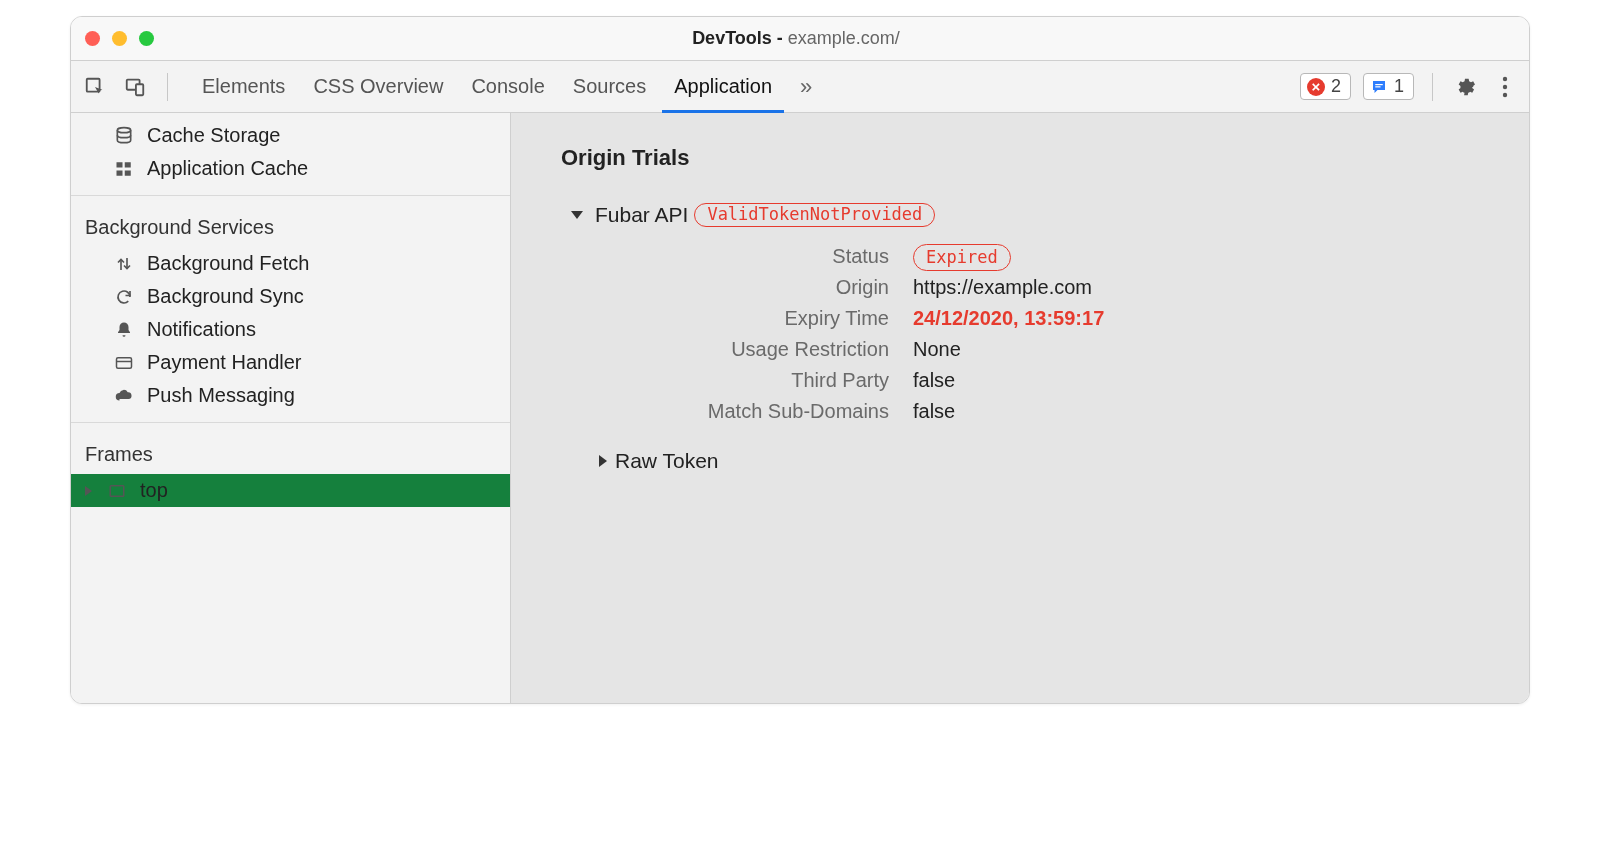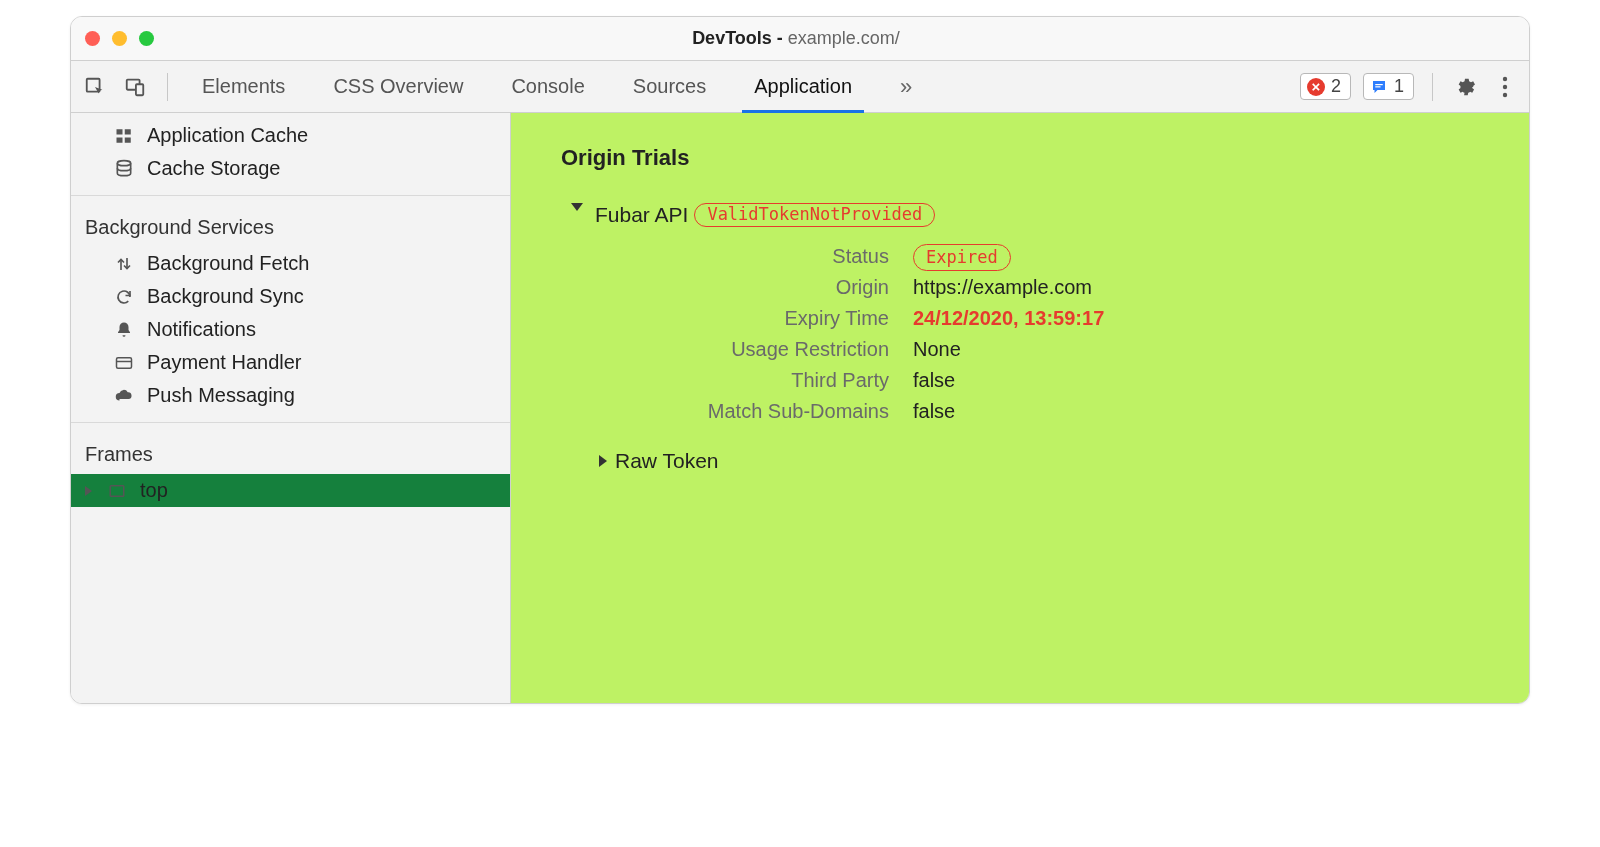--- a/index.html
+++ b/index.html
@@ -82,21 +82,21 @@
   }
   .vseparator {
     width: 1px;
     height: 28px;
     background: #c7c7c7;
     margin: 0 6px;
   }
   .tabs {
     display: flex;
     align-items: stretch;
-    gap: 36px;
+    gap: 16px;
     flex: 1;
     height: 100%;
     margin-left: 10px;
   }
   .tab {
     display: flex;
     align-items: center;
     padding: 0 6px;
     cursor: pointer;
     position: relative;
@@ -193,29 +193,29 @@
     display:inline-flex;align-items:center;justify-content:center;
     color:#555;
     flex-shrink: 0;
   }
   svg { display:block; }
   
   .main {
     flex: 1;
     padding: 28px 40px 20px 50px;
     font-size: 20px;
-    background:#bef264;
+    background:#e5e5e5;
   }
   .main h3 {
     margin: 4px 0 32px;
     font-size: 22px;
     font-weight: 700;
   }
   .trial-row {
-    display:flex; align-items:flex-start; gap: 6px;
+    display:flex; align-items:center; gap: 6px;
     margin-bottom: 4px;
     padding-left: 10px;
   }
   .disclosure-down {
     width: 0; height: 0;
     border-left: 6px solid transparent;
     border-right: 6px solid transparent;
     border-top: 8px solid #333;
     margin-right: 6px;
   }
@@ -327,39 +327,39 @@
       </span>
     </div>
   </div>
 
   <div class="body">
 
     <div class="sidebar">
       <div class="side-group">
         <div class="side-item">
           <span class="ico">
+            <svg width="20" height="20" viewBox="0 0 24 24" fill="none" stroke="#555" stroke-width="2">
+                <ellipse cx="12" cy="5" rx="8" ry="3"></ellipse>
+                <path d="M4 5v6c0 1.7 3.6 3 8 3s8-1.3 8-3V5"></path>
+                <path d="M4 11v6c0 1.7 3.6 3 8 3s8-1.3 8-3v-6"></path>
+              </svg>
+          </span>
+          <span>Cache Storage</span>
+        </div>
+        <div class="side-item">
+          <span class="ico">
             <svg width="18" height="18" viewBox="0 0 24 24" fill="#555">
                 <rect x="2" y="3" width="8" height="7"></rect>
                 <rect x="13" y="3" width="8" height="7"></rect>
                 <rect x="2" y="14" width="8" height="7"></rect>
                 <rect x="13" y="14" width="8" height="7"></rect>
               </svg>
           </span>
           <span>Application Cache</span>
         </div>
-        <div class="side-item">
-          <span class="ico">
-            <svg width="20" height="20" viewBox="0 0 24 24" fill="none" stroke="#555" stroke-width="2">
-                <ellipse cx="12" cy="5" rx="8" ry="3"></ellipse>
-                <path d="M4 5v6c0 1.7 3.6 3 8 3s8-1.3 8-3V5"></path>
-                <path d="M4 11v6c0 1.7 3.6 3 8 3s8-1.3 8-3v-6"></path>
-              </svg>
-          </span>
-          <span>Cache Storage</span>
-        </div>
       </div>
 
       <div class="side-group">
         <div class="side-heading">Background Services</div>
         <div class="side-item">
           <span class="ico">
             <svg width="18" height="18" viewBox="0 0 24 24" fill="none" stroke="#555" stroke-width="2.2">
                 <path d="M8 20V6"></path>
                 <path d="M4 10l4-4 4 4"></path>
                 <path d="M16 4v14"></path>

